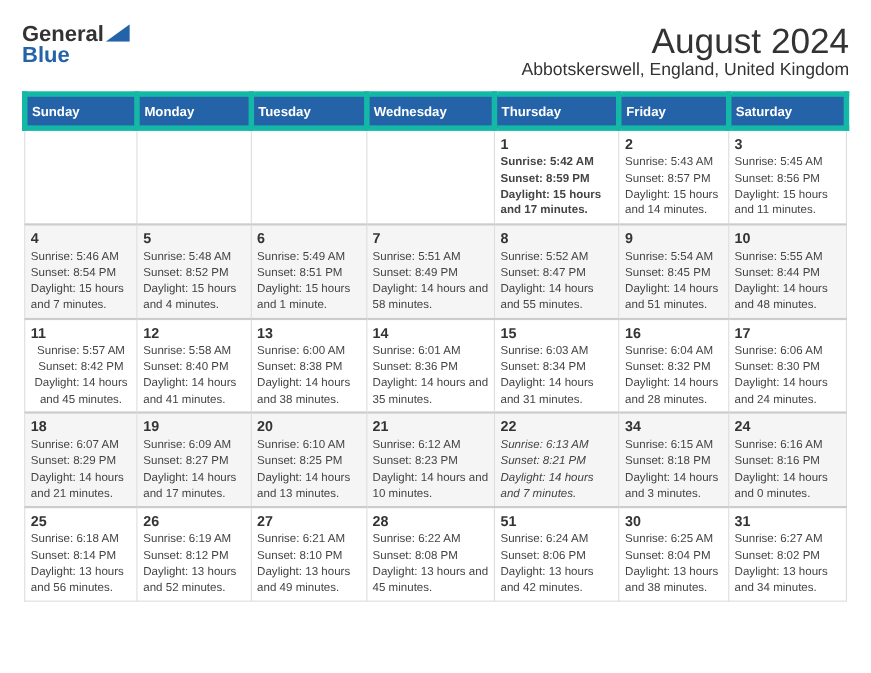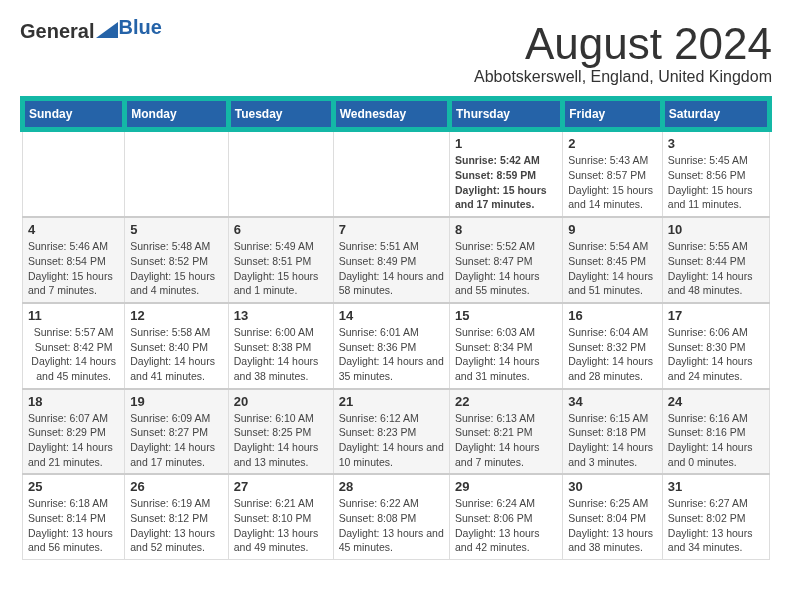--- a/index.html
+++ b/index.html
@@ -11,32 +11,32 @@
       padding: 20px;
     }
     .header-section {
       display: flex;
       justify-content: space-between;
       align-items: flex-start;
       margin-bottom: 10px;
     }
     .logo {
       display: flex;
-      flex-direction: row;
+      flex-direction: column;
       align-items: flex-start;
     }
     .logo-row {
       display: flex;
       align-items: center;
     }
     .title-section {
       text-align: right;
     }
     .main-title {
-      font-size: 44px;
+      font-size: 32px;
       font-weight: normal;
       color: #333;
       line-height: 1.1;
     }
     .subtitle {
       font-size: 16px;
       color: #333;
       font-weight: normal;
     }
     table {
@@ -249,21 +249,21 @@
 Daylight: 14 hours and 13 minutes.</div>
         </td>
         <td>
           <span class="day-number">21</span>
           <div class="day-info" style="white-space: pre-line;">Sunrise: 6:12 AM
 Sunset: 8:23 PM
 Daylight: 14 hours and 10 minutes.</div>
         </td>
         <td>
           <span class="day-number">22</span>
-          <div class="day-info" style="white-space: pre-line;">Sunrise: 6:13 AM
+          <div class="day-info" style="white-space: pre-line; font-style: italic;">Sunrise: 6:13 AM
 Sunset: 8:21 PM
 Daylight: 14 hours and 7 minutes.</div>
         </td>
         <td>
           <span class="day-number">34</span>
           <div class="day-info" style="white-space: pre-line;">Sunrise: 6:15 AM
 Sunset: 8:18 PM
 Daylight: 14 hours and 3 minutes.</div>
         </td>
         <td>
@@ -292,21 +292,21 @@
 Sunset: 8:10 PM
 Daylight: 13 hours and 49 minutes.</div>
         </td>
         <td>
           <span class="day-number">28</span>
           <div class="day-info" style="white-space: pre-line;">Sunrise: 6:22 AM
 Sunset: 8:08 PM
 Daylight: 13 hours and 45 minutes.</div>
         </td>
         <td>
-          <span class="day-number">29</span>
+          <span class="day-number">51</span>
           <div class="day-info" style="white-space: pre-line;">Sunrise: 6:24 AM
 Sunset: 8:06 PM
 Daylight: 13 hours and 42 minutes.</div>
         </td>
         <td>
           <span class="day-number">30</span>
           <div class="day-info" style="white-space: pre-line;">Sunrise: 6:25 AM
 Sunset: 8:04 PM
 Daylight: 13 hours and 38 minutes.</div>
         </td>

